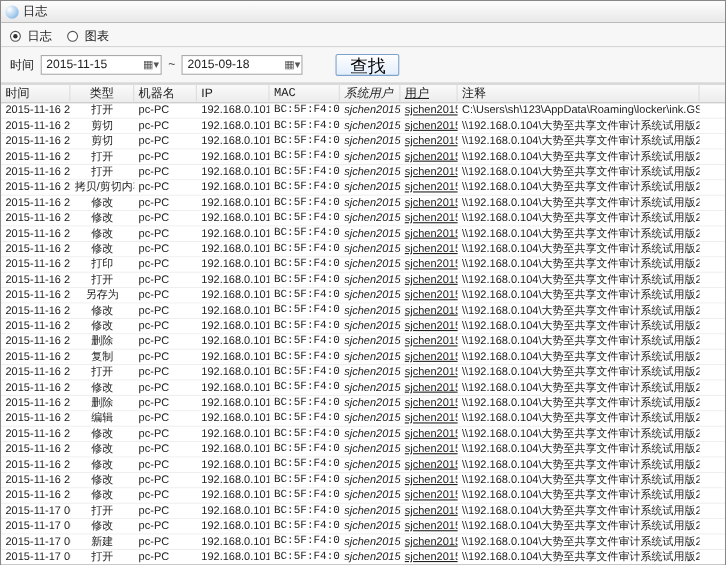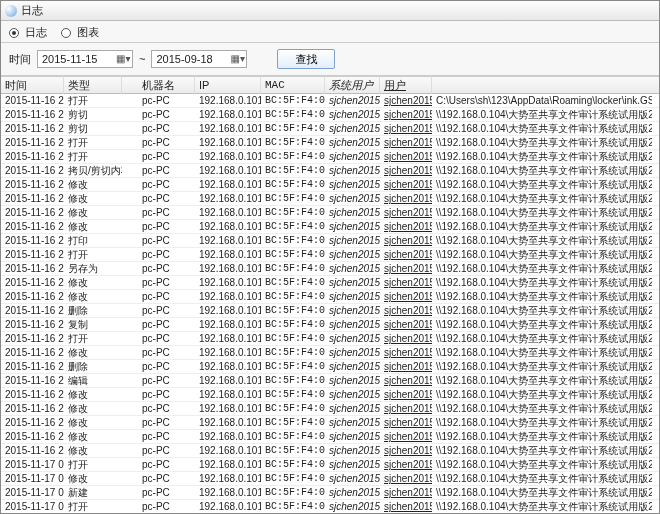--- a/index.html
+++ b/index.html
@@ -45,53 +45,53 @@
   }
   .filterbar {
     padding: 6px 8px;
     display:flex; align-items:center; gap:6px;
     border-bottom: 1px solid #ccc;
     background:#f7f7f7;
   }
   .datebox {
     border: 1px solid #aaa;
     background:#fff;
-    height: 18px; width: 96px;
+    height: 18px; width: 110px;
     padding: 1px 4px;
     display:flex; align-items:center; justify-content:space-between;
     font-size:11px;
   }
   .cal-icon { width:12px;height:12px; font-size:10px; color:#555;}
   .btn {
     height: 20px; min-width: 58px;
     border: 1px solid #7da2ce;
     background: linear-gradient(#fefefe,#e3eefc);
     border-radius: 2px;
-    font-size: 11px;
+    font-size: 16px;
     cursor: pointer;
   }
   .gridhead, .gridrow {
     display:flex;
     border-bottom: 1px solid #eee;
     white-space: nowrap;
   }
   .gridhead {
     background: linear-gradient(#fafafa,#ececec);
     border-top:1px solid #ccc;
     border-bottom:1px solid #bbb;
     font-weight: normal;
     color:#222;
     height:18px;
     align-items:center;
   }
   .cell { overflow:hidden; text-overflow:clip; padding:0 4px; height:13px; line-height:13px; font-size:10px;}
   .gridhead .cell { height:18px; line-height:18px; border-right:1px solid #ddd; font-size:11px;}
   .c-time  { width: 63px; }
-  .c-type  { width: 58px; }
-  .c-host  { width: 57px; margin-left: 16px; }
+  .c-type  { width: 58px; text-align: center; }
+  .c-host  { width: 57px; }
   .c-ip    { width: 66px; }
   .c-mac   { width: 64px; font-family: Liberation Mono, monospace; }
   .c-sys   { width: 55px; font-style: italic; }
   .c-user  { width: 52px; text-decoration: underline; }
   .c-note  { width: 220px; }
   .gridbody { overflow:hidden; }
   .gridrow { align-items:center; }
   .gridrow:nth-child(odd){ background:#fff; }
   .gridrow:nth-child(even){ background:#fff; }
 </style>
@@ -130,20 +130,21 @@
 </div>
 
 <div class="gridhead">
   <div class="cell c-time">时间</div>
   <div class="cell c-type">类型</div>
   <div class="cell c-host">机器名</div>
   <div class="cell c-ip">IP</div>
   <div class="cell c-mac">MAC</div>
   <div class="cell c-sys">系统用户</div>
   <div class="cell c-user">用户</div>
+  <div class="cell c-note">注释</div>
 </div>
 
 <div class="gridbody" id="gridbody">
     <div class="gridrow">
       <div class="cell c-time">2015-11-16 23:...</div>
       <div class="cell c-type">打开</div>
       <div class="cell c-host">pc-PC</div>
       <div class="cell c-ip">192.168.0.101</div>
       <div class="cell c-mac">BC:5F:F4:0B:C...</div>
       <div class="cell c-sys">sjchen2015</div>

